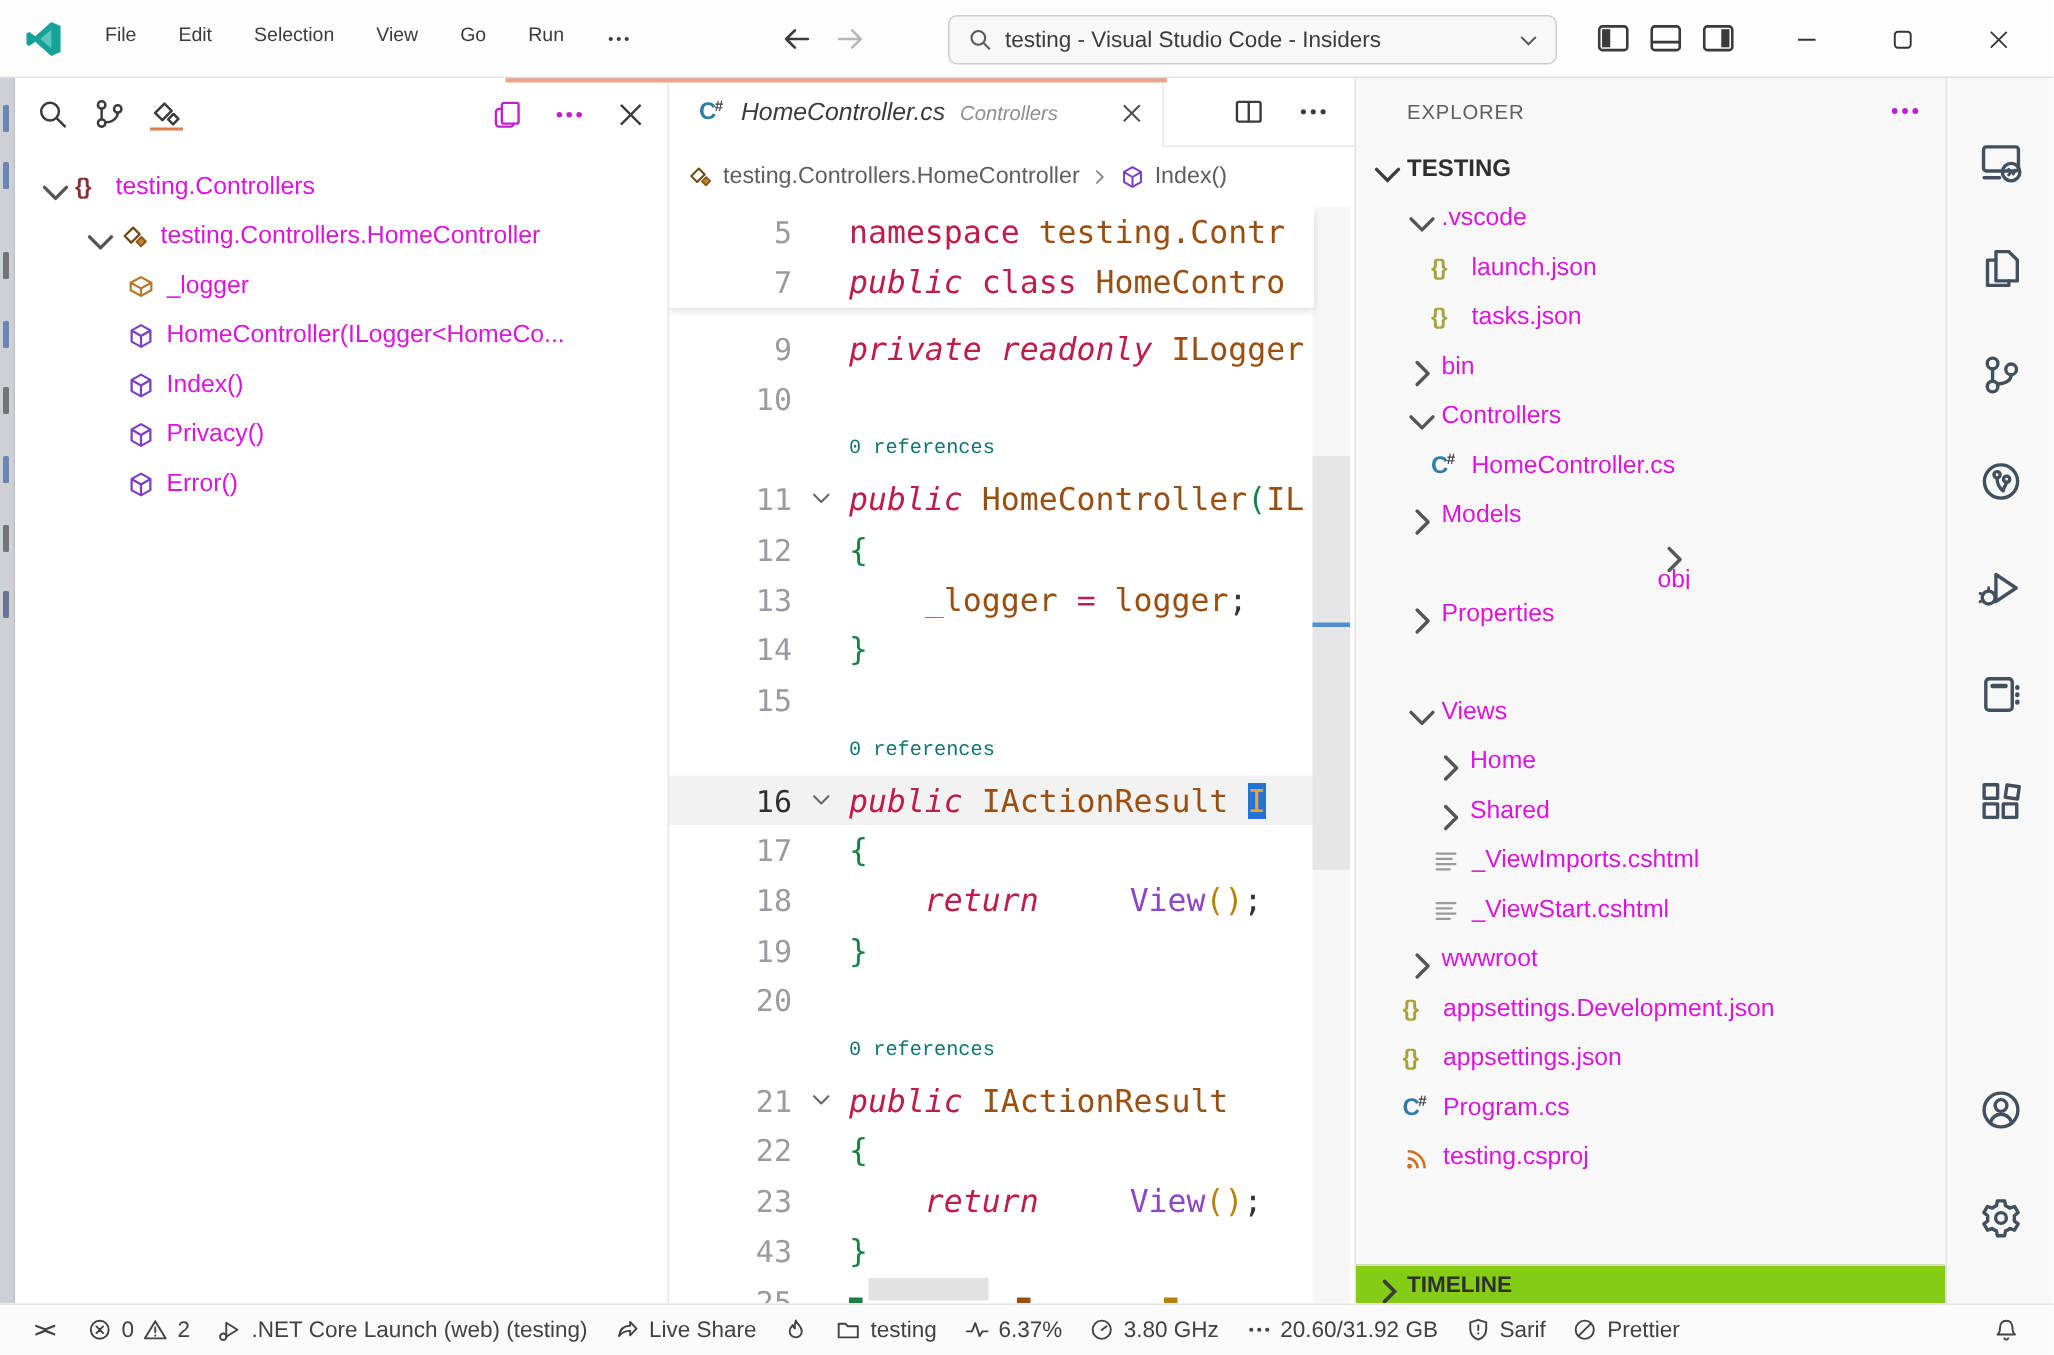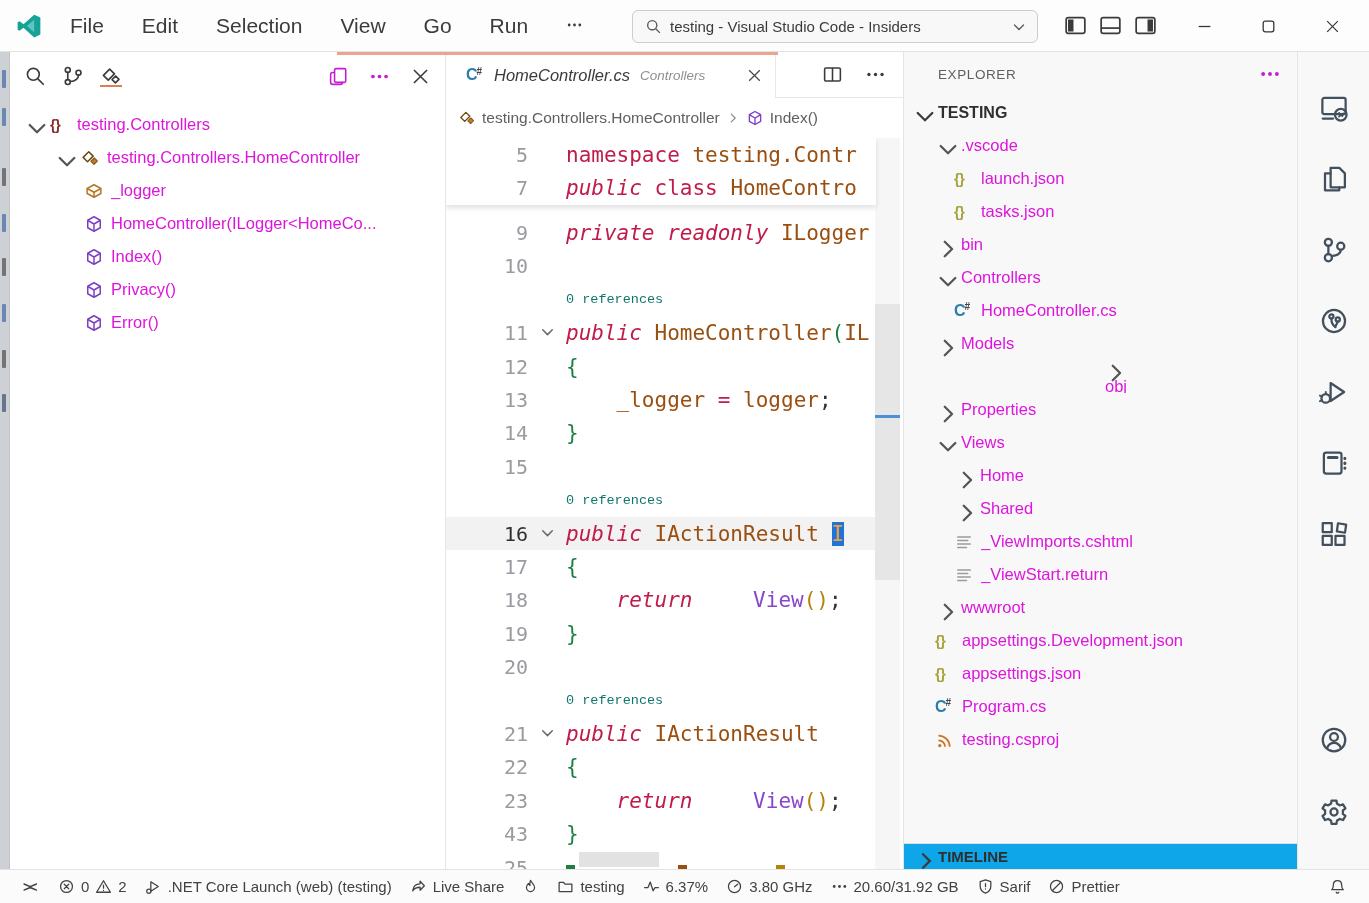--- a/index.html
+++ b/index.html
@@ -3,21 +3,21 @@
 <meta charset="utf-8">
 <style>
   * { margin:0; padding:0; box-sizing:border-box; }
   html,body { width:1369px; height:903px; overflow:hidden; }
   body { font-family:"Liberation Sans", sans-serif; background:#ffffff; color:#3b3b3b; position:relative; }
   svg { display:block; }
 
   
   #titlebar { position:absolute; left:0; top:0; width:1369px; height:52px; background:#fdfdfd; border-bottom:1px solid #e3e3e3; display:flex; align-items:center; }
   #logo { width:26px; height:26px; margin-left:16px; }
-  #menubar { display:flex; gap:18px; margin-left:18px; font-size:21px; color:#3b3b3b; }
+  #menubar { display:flex; gap:8px; margin-left:18px; font-size:13px; color:#3b3b3b; }
   #menubar .menu { padding:5px 10px; border-radius:5px; cursor:default; }
   .navarrows { display:flex; gap:14px; margin-left:96px; }
   .navarrows .nav { width:22px; height:22px; color:#3b3b3b; }
   .navarrows .nav.disabled { color:#b9b9b9; }
   #searchbox { position:absolute; left:632px; top:10px; width:406px; height:33px; background:#f8f8f8; border:1px solid #cdcdcd; border-radius:6px; display:flex; align-items:center; font-size:15px; color:#3b3b3b; }
   #searchbox .sicon { width:17px; height:17px; margin:0 8px 0 12px; color:#5a5a5a; }
   #searchbox .chev { margin-left:auto; margin-right:10px; width:16px; height:16px; color:#5a5a5a; }
   #layouticons { position:absolute; left:1064px; top:14px; display:flex; gap:12px; color:#3b3b3b; }
   #layouticons .li { width:23px; height:23px; }
   #wincontrols { position:absolute; left:1172px; top:0; height:52px; display:flex; }
@@ -92,21 +92,21 @@
   #partialbox { position:absolute; left:133px; bottom:2px; width:80px; height:15px; background:#e2e2e2; }
   .fragdot { position:absolute; bottom:0; width:9px; height:4px; }
 
   
   #explorer { position:absolute; left:903px; top:52px; width:394px; bottom:34px; background:#f8f8f8; border-left:1px solid #e5e5e5; }
   #explorer .ehead { height:44px; display:flex; align-items:center; padding:0 16px 0 34px; font-size:13.5px; letter-spacing:.6px; color:#5f5f5f; }
   #explorer .ehead .more { margin-left:auto; width:22px; height:22px; }
   #roothdr { height:33px; display:flex; align-items:center; font-weight:700; font-size:16px; color:#2f2f2f; cursor:pointer; }
   #roothdr .chev { width:26px; height:17px; color:#3b3b3b; margin-left:8px; flex:none; }
   #exptree .trow { font-size:16.5px; }
-  #timeline { position:absolute; left:0; bottom:0; width:394px; height:26px; border-top:1px solid #dcdcdc; display:flex; align-items:center; font-weight:700; font-size:15px; color:#2f2f2f; background:#0ea5e9; }
+  #timeline { position:absolute; left:0; bottom:0; width:394px; height:26px; border-top:1px solid #dcdcdc; display:flex; align-items:center; font-weight:700; font-size:15px; color:#2f2f2f; background:#84cc16; }
   #timeline .chev { width:24px; height:15px; color:#3b3b3b; margin-left:10px; }
 
   
   #actbar { position:absolute; left:1297px; top:52px; width:72px; bottom:34px; background:#f8f8f8; border-left:1px solid #e5e5e5; display:flex; flex-direction:column; align-items:center; }
   #actbar .ai { width:30px; height:30px; color:#424f5c; margin-top:41px; cursor:pointer; }
   #actbar .spacer { flex:1; }
   #actbar .ai.bottom { margin-top:0; margin-bottom:42px; }
 
   
   #statusbar { position:absolute; left:0; bottom:0; width:1369px; height:34px; background:#fbfbfb; border-top:1px solid #e3e3e3; display:flex; align-items:center; font-size:15px; color:#424242; padding:0 14px; }
@@ -498,21 +498,21 @@
         <span class="lbl">obj</span>
       </div>
       <div class="trow" style="padding-left: 31px;">
         <span class="chev">
           <svg viewBox="0 0 16 16" fill="none" stroke="currentColor" stroke-width="1.2" stroke-linecap="round" stroke-linejoin="round">
             <path d="m6 3.5 4.5 4.5L6 12.5" stroke-width="1.4"></path>
           </svg>
         </span>
         <span class="lbl">Properties</span>
       </div>
-      <div class="trow" style="padding-left: 31px;">
+      <div class="trow" style="padding-left: 31px; margin-top: 32px;">
         <span class="chev">
           <svg viewBox="0 0 16 16" fill="none" stroke="currentColor" stroke-width="1.2" stroke-linecap="round" stroke-linejoin="round">
             <path d="m3.5 5.5 4.5 4.5 4.5-4.5" stroke-width="1.4"></path>
           </svg>
         </span>
         <span class="lbl">Views</span>
       </div>
       <div class="trow" style="padding-left: 50px;">
         <span class="chev">
           <svg viewBox="0 0 16 16" fill="none" stroke="currentColor" stroke-width="1.2" stroke-linecap="round" stroke-linejoin="round">
@@ -536,21 +536,21 @@
           </svg>
         </span>
         <span class="lbl">_ViewImports.cshtml</span>
       </div>
       <div class="trow" style="padding-left: 50px;">
         <span class="icn">
           <svg viewBox="0 0 16 16" fill="none" stroke="currentColor" stroke-width="1.2" stroke-linecap="round" stroke-linejoin="round">
             <path d="M3 4h10M3 6.8h8M3 9.6h10M3 12.4h7" stroke="#9a9a9a"></path>
           </svg>
         </span>
-        <span class="lbl">_ViewStart.return</span>
+        <span class="lbl">_ViewStart.cshtml</span>
       </div>
       <div class="trow" style="padding-left: 31px; align-items: center;">
         <span class="chev">
           <svg viewBox="0 0 16 16" fill="none" stroke="currentColor" stroke-width="1.2" stroke-linecap="round" stroke-linejoin="round">
             <path d="m6 3.5 4.5 4.5L6 12.5" stroke-width="1.4"></path>
           </svg>
         </span>
         <span class="lbl">wwwroot</span>
       </div>
       <div class="trow" style="padding-left: 31px;">

